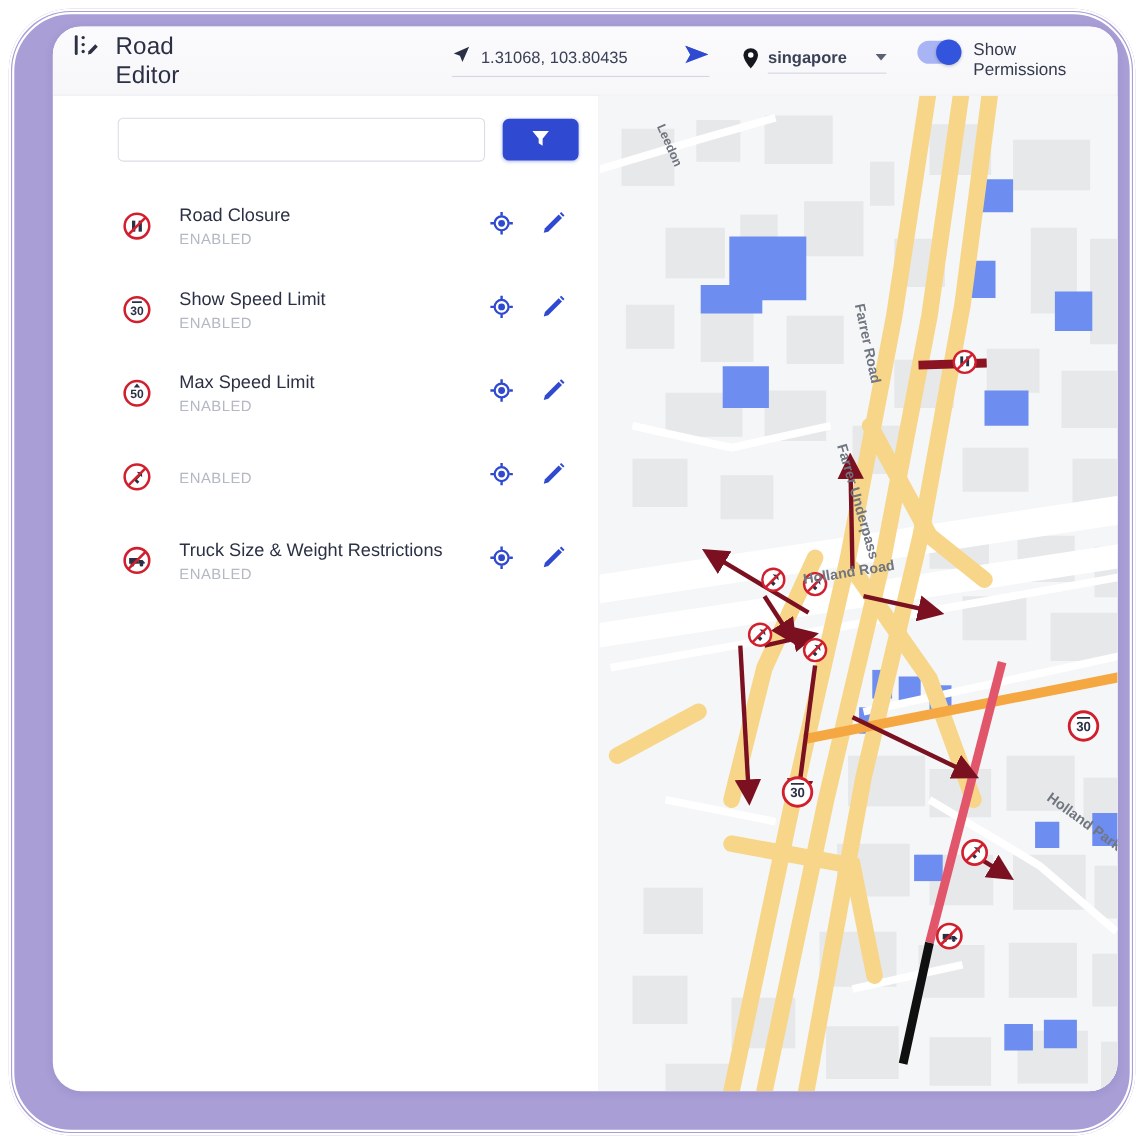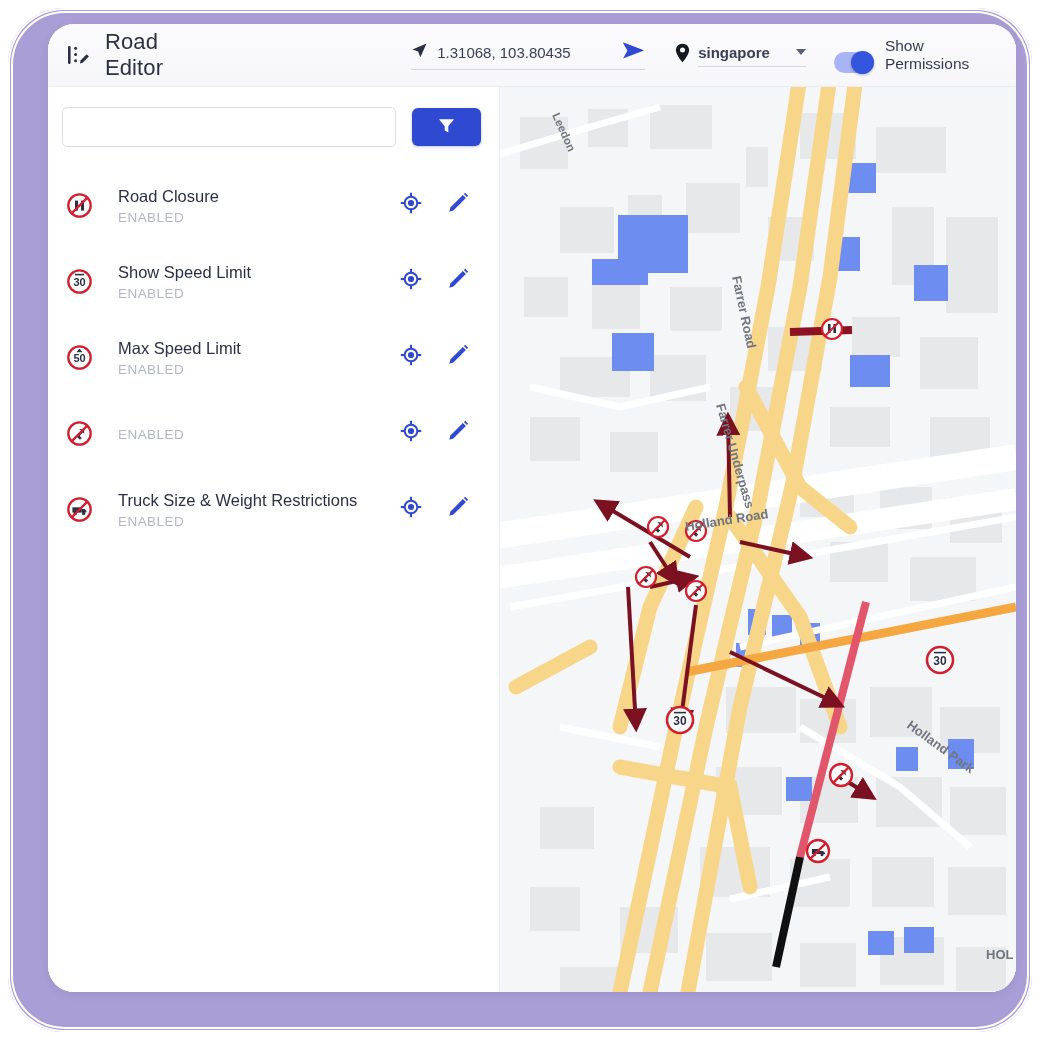--- a/index.html
+++ b/index.html
@@ -36,21 +36,21 @@
 
   
   #header {
     position: relative;
     height: 63px;
     background: linear-gradient(to bottom, #fbfbfd, #f7f7fa);
     border-bottom: 1px solid #ececf2;
     display: flex; align-items: center;
     padding: 0 14px 0 18px;
   }
-  #brand { display: flex; align-items: center; gap: 13px; }
+  #brand { display: flex; gap: 13px; }
   .logo-svg { display: block; }
   #app-title {
     font-size: 22px; color: #2b3044; font-weight: 400; letter-spacing: .1px;
   }
 
   #coord-group {
     display: flex; align-items: center; gap: 9px;
     margin-left: 198px;
     border-bottom: 1px solid #d4d6e0;
     padding-bottom: 5px; height: 30px;
@@ -74,21 +74,21 @@
     cursor: pointer;
     font-weight: bold;
   }
   #city-value { font-size: 15px; color: #3a4055; }
   .caret {
     width: 0; height: 0;
     border-left: 5px solid transparent; border-right: 5px solid transparent;
     border-top: 6px solid #5b6074;
   }
 
-  #perm-group { display: flex; align-items: flex-end; gap: 11px; margin-left: 28px; }
+  #perm-group { display: flex; align-items: flex-start; gap: 11px; margin-left: 28px; }
   #perm-toggle {
     width: 40px; height: 21px; border-radius: 11px;
     background: #a8b4f3; position: relative; cursor: pointer; flex: none;
   }
   #perm-knob {
     position: absolute; right: 0; top: -1px;
     width: 23px; height: 23px; border-radius: 50%;
     background: #3355dd; box-shadow: 0 1px 3px rgba(0,0,0,.25);
   }
   #perm-label { font-size: 15.5px; color: #353a4d; }
@@ -102,20 +102,21 @@
   }
 
   
   #body-split { display: flex; height: calc(100% - 63px); }
 
   
   #left-panel {
     width: 452px; background: #ffffff;
     padding: 20px 18px 0 14px;
     border-right: 1px solid #eeeef4;
+    margin-left: 45px;
   }
   #search-row { display: flex; align-items: center; gap: 16px; margin-bottom: 20px; }
   #search-input {
     flex: 1; height: 40px;
     border: 1px solid #dcdce6; border-radius: 5px;
     padding: 0 11px; font-size: 14px; color: #2b3044;
     outline: none; background: #fff;
     font-family: "Liberation Sans", sans-serif;
   }
   #filter-btn {

